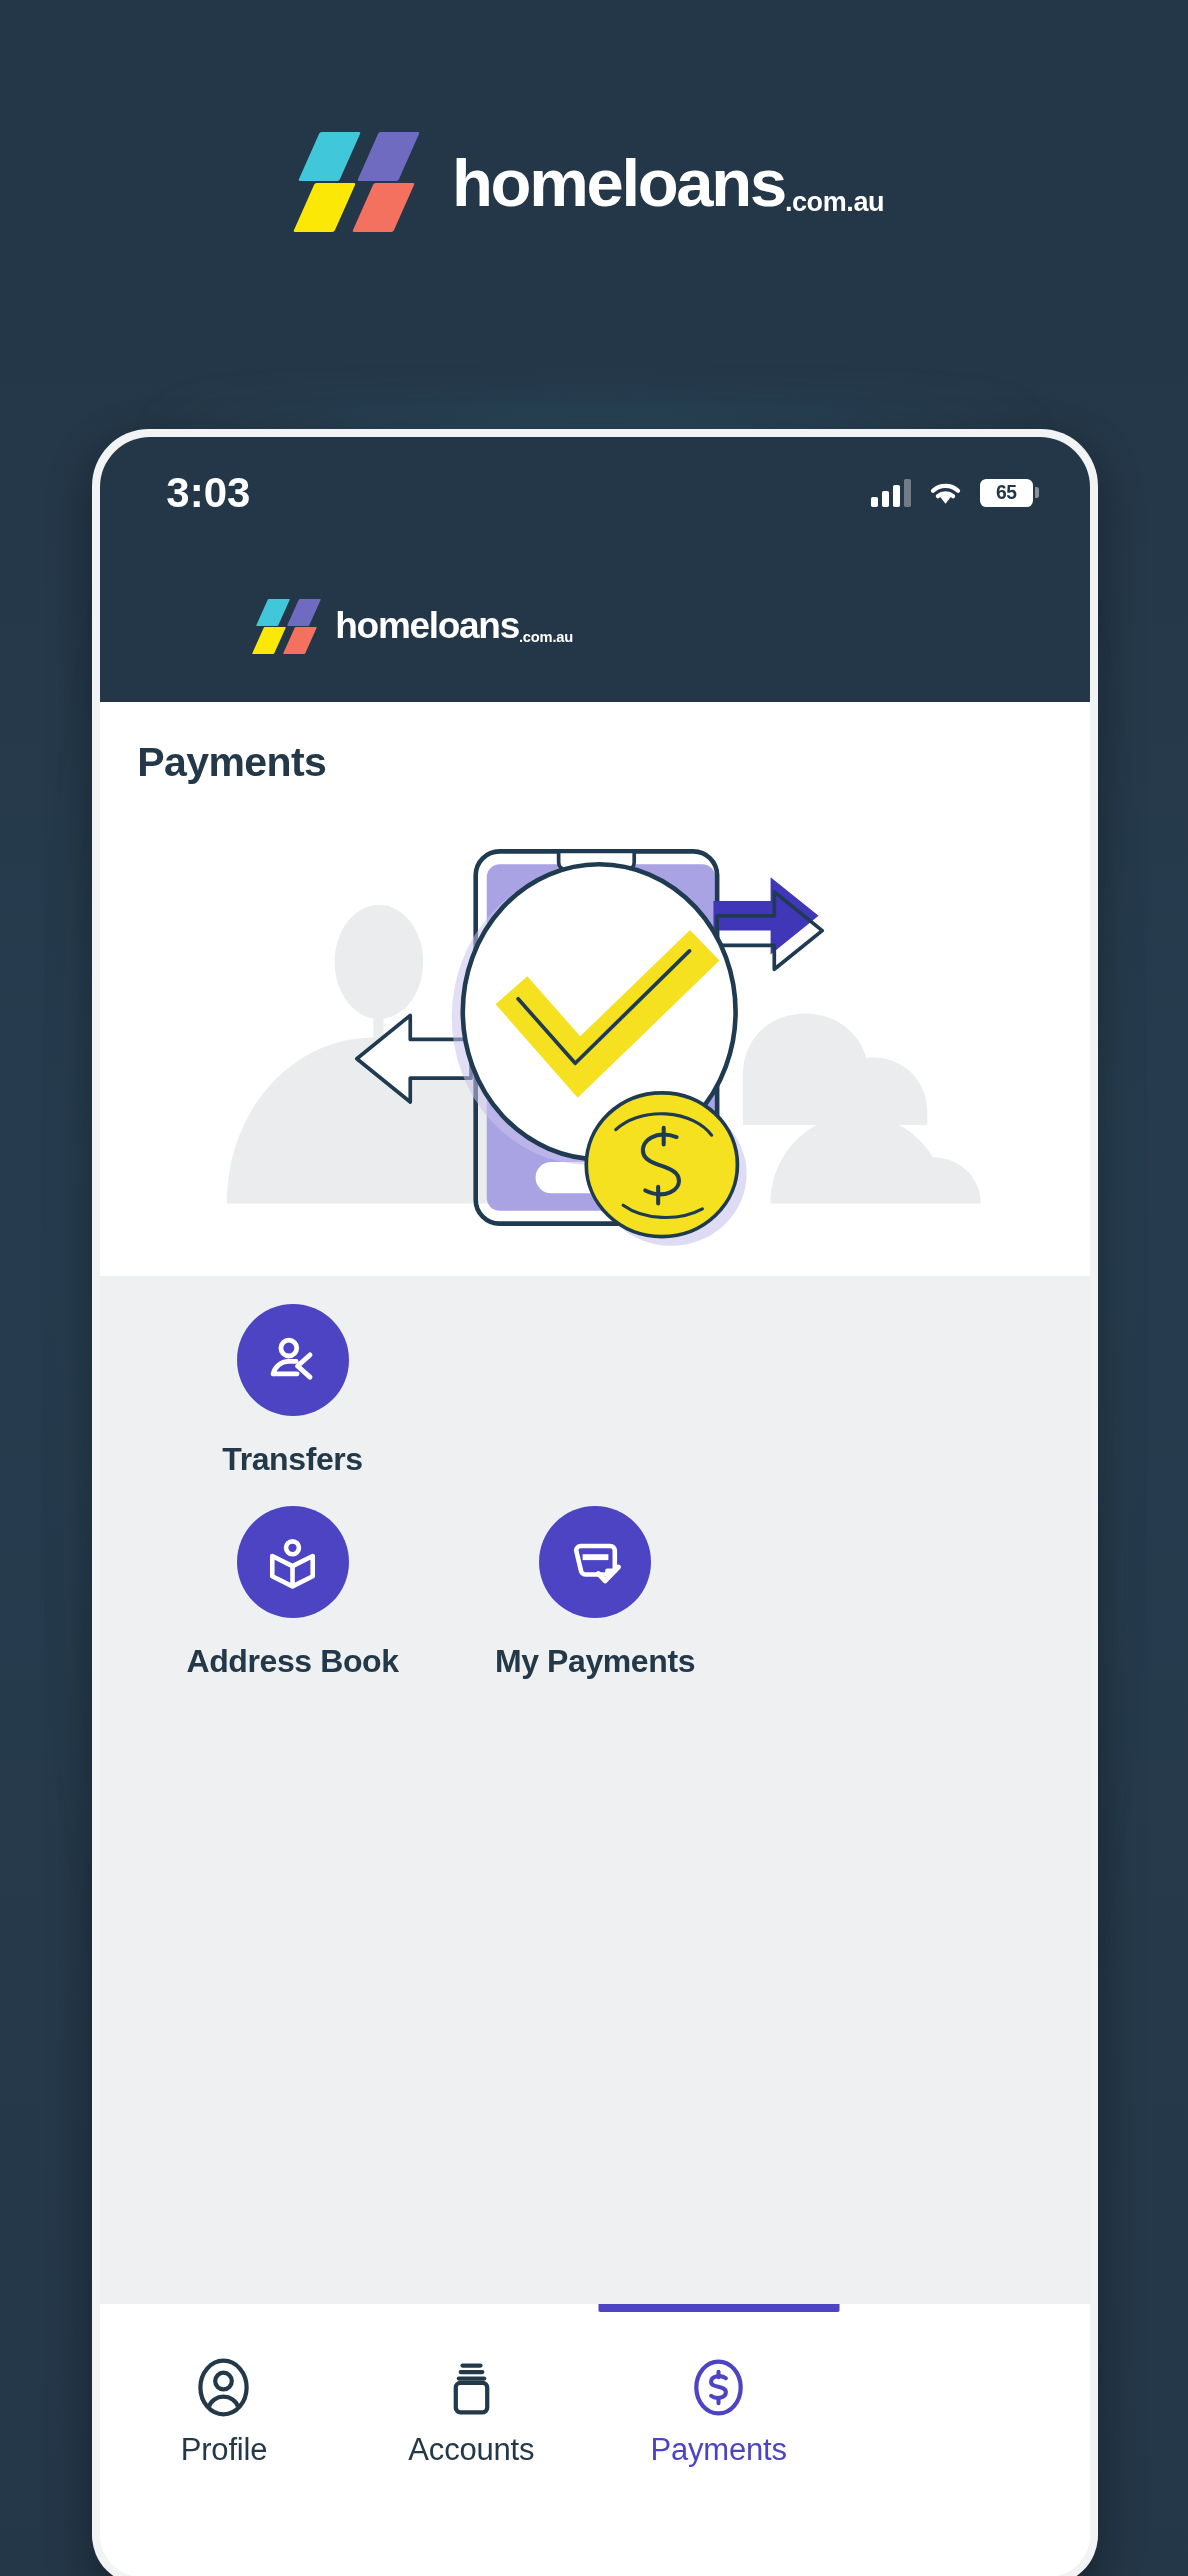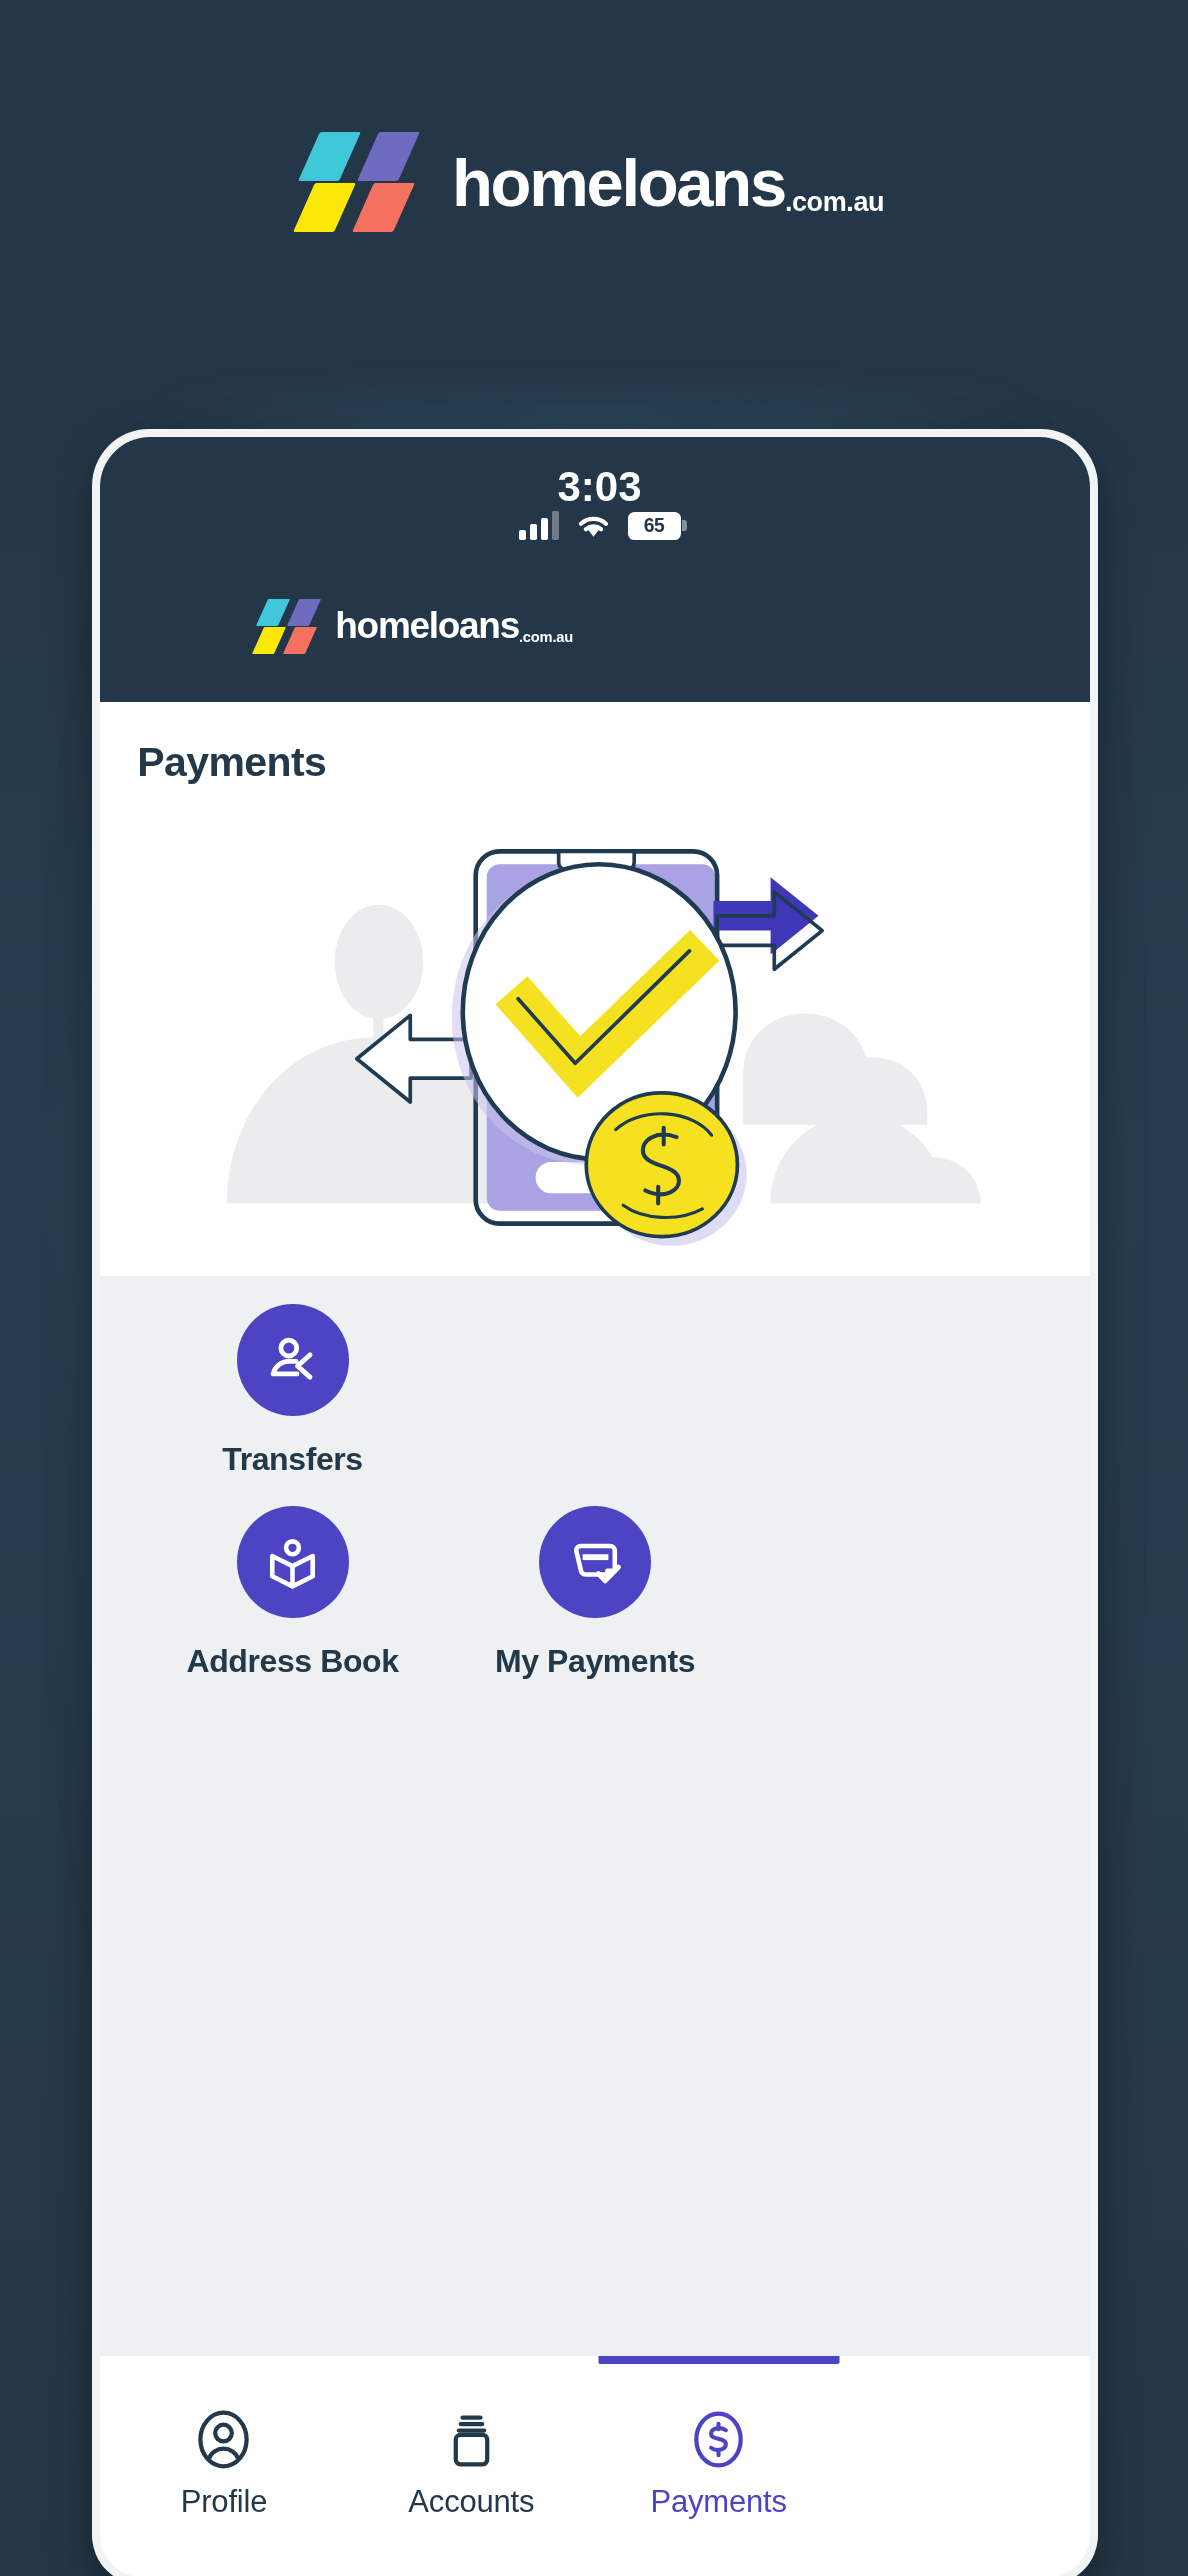--- a/index.html
+++ b/index.html
@@ -121,21 +121,20 @@
 
   #status-bar {
     position: absolute;
     left: 0; right: 0;
     top: 26px;
     height: 59px;
     display: flex;
     align-items: center;
     justify-content: space-between;
     padding: 0 57px 0 66px;
-    flex-direction: column;
   }
   #status-time {
     color: #ffffff;
     font-size: 42px;
     font-weight: 600;
     letter-spacing: 0px;
   }
   #status-icons {
     display: flex;
     align-items: center;
@@ -264,21 +263,21 @@
     color: #23394a;
     letter-spacing: -0.4px;
     text-align: center;
     white-space: nowrap;
   }
 
   
   #bottom-nav {
     flex: none;
     background: #ffffff;
-    height: 221px;
+    height: 273px;
     display: grid;
     grid-template-columns: repeat(4, 1fr);
     position: relative;
   }
   .nav-item {
     display: flex;
     flex-direction: column;
     align-items: center;
     justify-content: flex-start;
     padding-top: 53px;

